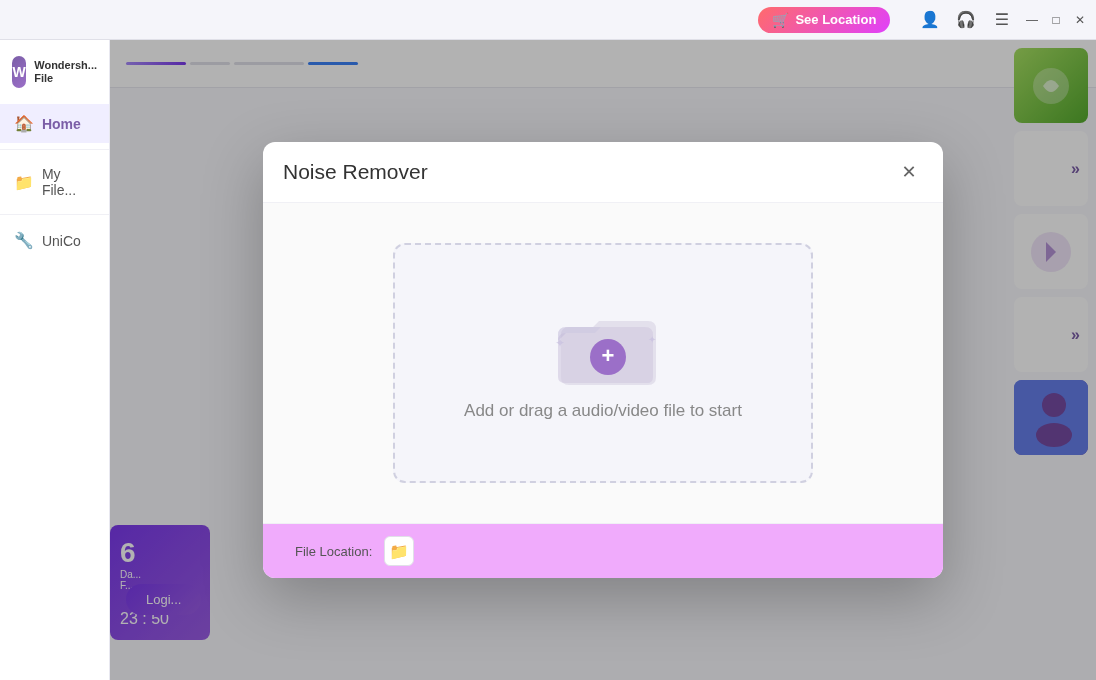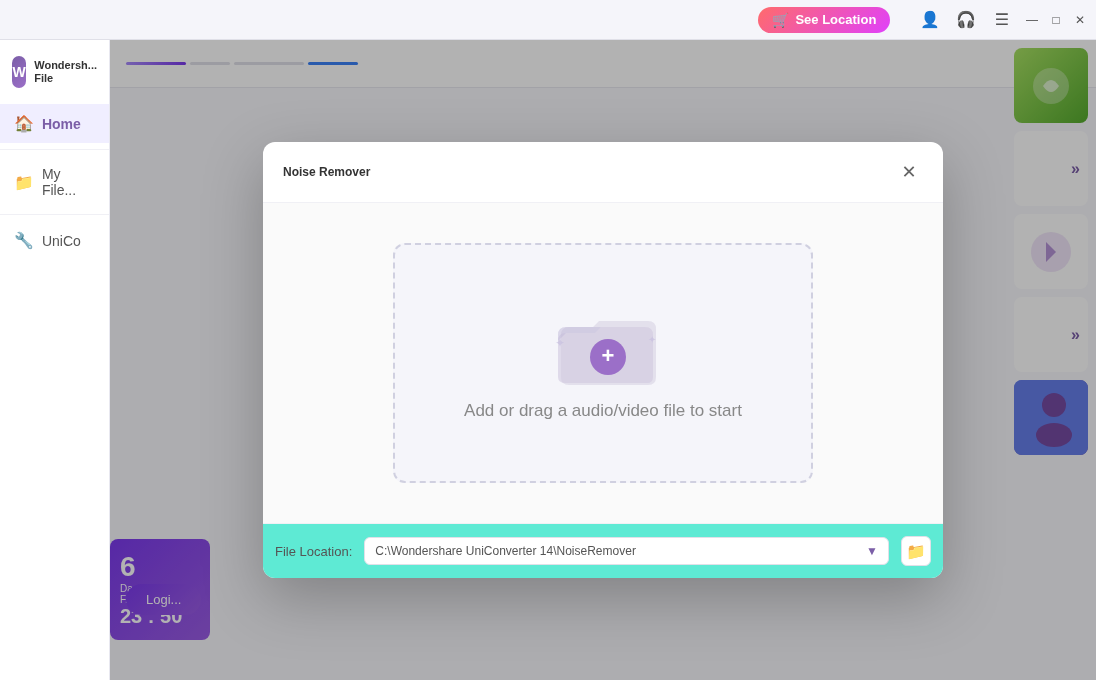--- a/index.html
+++ b/index.html
@@ -174,23 +174,23 @@
       border-radius: 8px;
       padding: 12px 10px;
       color: white;
     }
     .promo-day {
       font-size: 28px;
       font-weight: bold;
     }
     .promo-label { font-size: 10px; }
     .promo-timer {
-      font-size: 20px;
-      font-weight: bold;
-      margin-top: 0;
+      font-size: 16px;
+      font-weight: normal;
+      margin-top: 19px;
     }
 
     
     .bottom-bar {
       position: absolute;
       bottom: 0;
       left: 0;
       right: 0;
       height: 60px;
       background: white;
@@ -239,22 +239,22 @@
       overflow: hidden;
     }
     .modal-header {
       display: flex;
       align-items: center;
       justify-content: space-between;
       padding: 16px 20px;
       border-bottom: 1px solid #f0f0f5;
     }
     .modal-title {
-      font-size: 12px;
-      font-weight: 700;
+      font-size: 21px;
+      font-weight: 400;
       color: #333;
     }
     .modal-close {
       width: 28px;
       height: 28px;
       display: flex;
       align-items: center;
       justify-content: center;
       cursor: pointer;
       border-radius: 50%;
@@ -289,22 +289,22 @@
       position: relative;
       width: 100px;
       height: 80px;
     }
     .upload-text {
       font-size: 17px;
       color: #888;
     }
     
     .modal-footer {
-      padding: 12px 12px;
-      background: #5eead4;
+      padding: 12px 32px;
+      background: #f0abfc;
       border-top: 1px solid #f0f0f5;
       display: flex;
       align-items: center;
       gap: 12px;
     }
     .file-location-label {
       font-size: 13px;
       color: #555;
       white-space: nowrap;
     }
@@ -527,24 +527,20 @@
                 <circle cx="55" cy="52" r="18" fill="#9b6fc8"></circle>
                 <text x="55" y="58" text-anchor="middle" fill="white" font-size="22" font-weight="bold">+</text>
               </svg>
             </div>
             <span class="upload-text">Add or drag a audio/video file to start</span>
           </div>
         </div>
 
         <div class="modal-footer">
           <span class="file-location-label">File Location:</span>
-          <div class="file-path-input">
-            <span class="file-path-text">C:\Wondershare UniConverter 14\NoiseRemover</span>
-            <span class="dropdown-arrow">▼</span>
-          </div>
           <div class="folder-btn">
             <span>📁</span>
           </div>
         </div>
 
       </div>
     </div>
 
   </div>
 </div>

